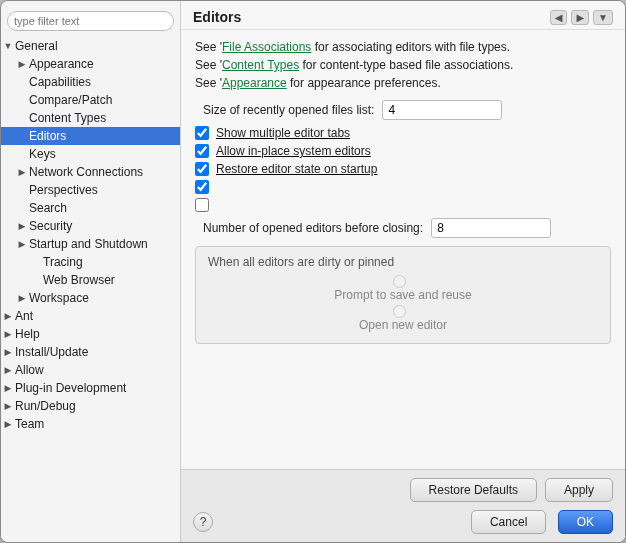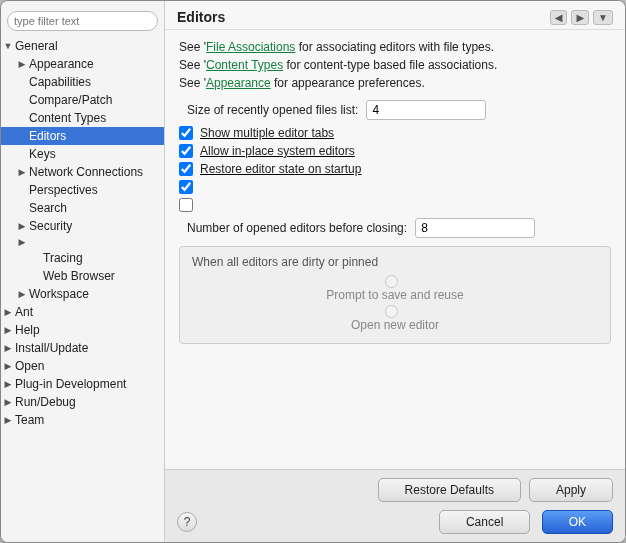--- a/index.html
+++ b/index.html
@@ -54,21 +54,21 @@
       font-size: 13px;
       font-weight: bold;
       color: #333;
     }
     .content {
       display: flex;
       flex: 1;
       overflow: hidden;
     }
     .sidebar {
-      width: 164px;
+      width: 180px;
       background: #f4f4f4;
       border-right: 1px solid #ccc;
       padding: 6px 0;
       overflow-y: auto;
       flex-shrink: 0;
     }
     .filter-box {
       margin: 4px 6px 6px 6px;
     }
     .filter-input {
@@ -225,21 +225,21 @@
       display: flex;
       justify-content: flex-end;
       margin-bottom: 8px;
     }
     .bottom-buttons-bottom {
       display: flex;
       justify-content: space-between;
       align-items: center;
     }
     .btn {
-      padding: 4px 26px;
+      padding: 4px 18px;
       border-radius: 5px;
       border: 1px solid #aaa;
       background: linear-gradient(to bottom, #f5f5f5, #dedede);
       font-size: 12px;
       cursor: pointer;
       color: #222;
     }
     .btn-primary {
       background: linear-gradient(to bottom, #5b9cf6, #2563d5);
       color: white;
@@ -313,20 +313,21 @@
           <div class="tree-item indent1">
             <span class="tree-arrow"></span>
             <span>Search</span>
           </div>
           <div class="tree-item indent1">
             <span class="tree-arrow">▶</span>
             <span>Security</span>
           </div>
           <div class="tree-item indent1">
             <span class="tree-arrow">▶</span>
+            <span>Startup and Shutdown</span>
           </div>
           <div class="tree-item indent2">
             <span class="tree-arrow"></span>
             <span>Tracing</span>
           </div>
           <div class="tree-item indent2">
             <span class="tree-arrow"></span>
             <span>Web Browser</span>
           </div>
           <div class="tree-item indent1">
@@ -340,21 +341,21 @@
           <div class="tree-item">
             <span class="tree-arrow">▶</span>
             <span>Help</span>
           </div>
           <div class="tree-item">
             <span class="tree-arrow">▶</span>
             <span>Install/Update</span>
           </div>
           <div class="tree-item">
             <span class="tree-arrow">▶</span>
-            <span>Open</span>
+            <span>Allow</span>
           </div>
           <div class="tree-item">
             <span class="tree-arrow">▶</span>
             <span>Plug-in Development</span>
           </div>
           <div class="tree-item">
             <span class="tree-arrow">▶</span>
             <span>Run/Debug</span>
           </div>
           <div class="tree-item">

